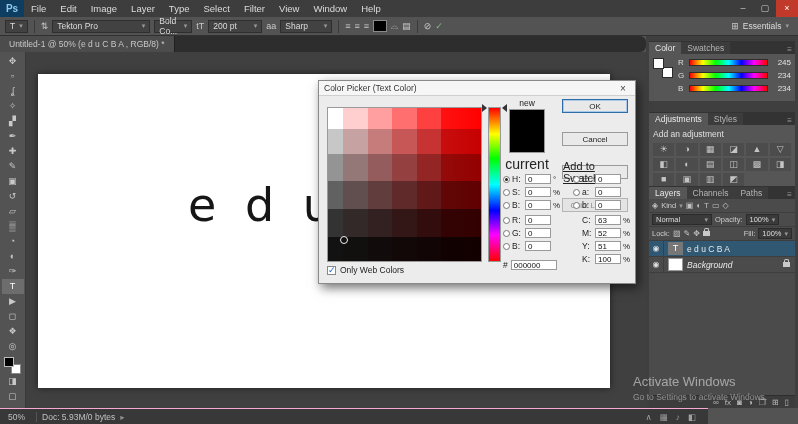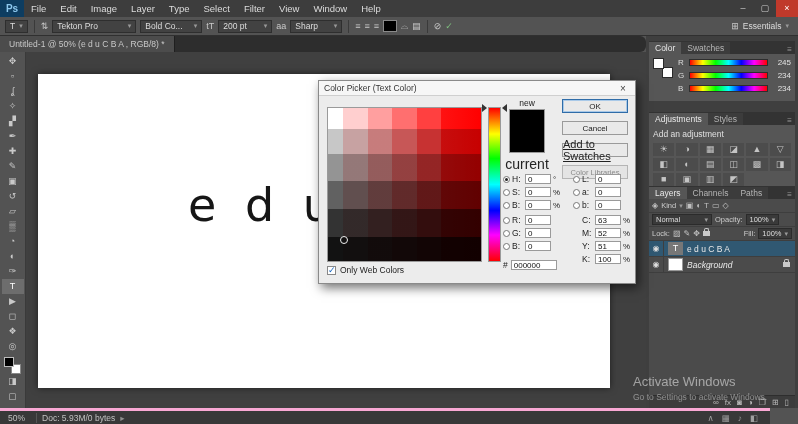--- a/index.html
+++ b/index.html
@@ -67,21 +67,21 @@
     background:linear-gradient(to bottom,#f00 0%,#ff0 17%,#0f0 33%,#0ff 50%,#00f 67%,#f0f 83%,#f00 100%); }
   .hue-arrow-l { position:absolute; left:163px; top:8px; width:0; height:0; border-style:solid;
     border-width:4px 0 4px 5px; border-color:transparent transparent transparent #333; }
   .hue-arrow-r { position:absolute; left:183px; top:8px; width:0; height:0; border-style:solid;
     border-width:4px 5px 4px 0; border-color:transparent #333 transparent transparent; }
   .swatch-new-label { position:absolute; left:190px; top:2px; width:36px; text-align:center; font-size:8.5px; }
   .dlg-swatch { position:absolute; left:190px; top:13px; width:36px; height:44px; background:#000; border:1px solid #999; }
   .swatch-current-label { position:absolute; left:186px; top:60px; width:44px; text-align:center; font-size:14px; }
   .dlg-buttons { position:absolute; right:7px; top:3px; width:66px; }
   .btn { height:14px; background:#e9e9e9; border:1px solid #9a9a9a; font-size:8px; display:flex;
-    align-items:center; justify-content:center; color:#222; margin-bottom:8px; }
+    align-items:center; justify-content:center; color:#222; margin-bottom:19px; }
   .btn.ok { border-color:#2f6ca8; box-shadow:inset 0 0 0 1px #a9c9e8; }
   .btn.swatches { margin-top:7px; font-size:11px;text-decoration:underline; }
   .btn.libraries { color:#8a8a8a; border-color:#b5b5b5; background:#e4e4e4; font-size:7.5px; }
   .fields-left { position:absolute; left:184px; top:78px; }
   .fields-right { position:absolute; left:254px; top:78px; }
   .frow { display:flex; align-items:center; height:10px; margin-bottom:3px; }
   .frow.gap { margin-top:5px; }
   .radio { width:7px; height:7px; border:1px solid #777; border-radius:50%; background:#fff; margin-right:2px; position:relative; flex:none; }
   .radio.checked::after { content:""; position:absolute; left:1px; top:1px; width:3px; height:3px; background:#222; border-radius:50%; }
   .radio.hidden { visibility:hidden; }
@@ -133,22 +133,22 @@
   .lname { font-size:8.5px; color:#e8e8e8; }
   .lname.italic { font-style:italic; }
   .lock-shape { position:relative; width:7px; height:5px; background:#c9c9c9; display:inline-block; flex:none; }
   .lock-shape::before { content:""; position:absolute; top:-3px; left:1px; width:3px; height:3px;
     border:1px solid #c9c9c9; border-bottom:none; border-radius:2px 2px 0 0; }
   .row-lock { margin-left:auto; margin-right:5px; }
   .layers-bottom { position:absolute; bottom:0; left:0; right:0; height:13px; background:#3c3c3c;
     border-top:1px solid #2e2e2e; display:flex; align-items:center; justify-content:flex-end; gap:6px;
     padding:0 6px; font-size:8px; color:#b9b9b9; }
   
-  .statusbar { position:absolute; left:0; top:408px; width:770px; height:16px; background:#383838;
-    border-top:3px solid #f9a8d4; display:flex; align-items:center; font-size:8.5px; color:#c0c0c0; z-index:45; }
+  .statusbar { position:absolute; left:0; top:408px; width:708px; height:16px; background:#383838;
+    border-top:1px solid #f9a8d4; display:flex; align-items:center; font-size:8.5px; color:#c0c0c0; z-index:45; }
   .sb-zoom { padding:0 6px 0 8px; }
   .sb-div { width:1px; height:10px; background:#555; margin:0 5px; }
   .tray { margin-left:auto; display:flex; gap:8px; padding-right:12px; color:#9f9f9f; font-size:8.5px; }
   
   .watermark { position:absolute; left:633px; top:374px; z-index:60; pointer-events:none; }
   .wm1 { font-size:13px; color:rgba(255,255,255,.5); }
   .wm2 { font-size:8.5px; color:rgba(255,255,255,.42); margin-top:3px; }
 </style>
 </head>
 <body>
@@ -172,25 +172,25 @@
   </div>
 </div>
 
 <div class="optionsbar">
   <div class="opt-select">
     <span>T</span>
     <span class="caret">▾</span>
   </div>
   <span class="odiv"></span>
   <span class="opt-icon">⇅</span>
-  <div class="opt-select" style="width:84px">
+  <div class="opt-select" style="width:98px">
     <span>Tekton Pro</span>
     <span class="caret" style="margin-left:auto">▾</span>
   </div>
-  <div class="opt-select" style="width:62px">
+  <div class="opt-select" style="width:38px">
     <span>Bold Co...</span>
     <span class="caret" style="margin-left:auto">▾</span>
   </div>
   <span class="opt-icon">tT</span>
   <div class="opt-select" style="width:54px">
     <span>200 pt</span>
     <span class="caret" style="margin-left:auto">▾</span>
   </div>
   <span class="opt-icon">aa</span>
   <div class="opt-select" style="width:52px">

